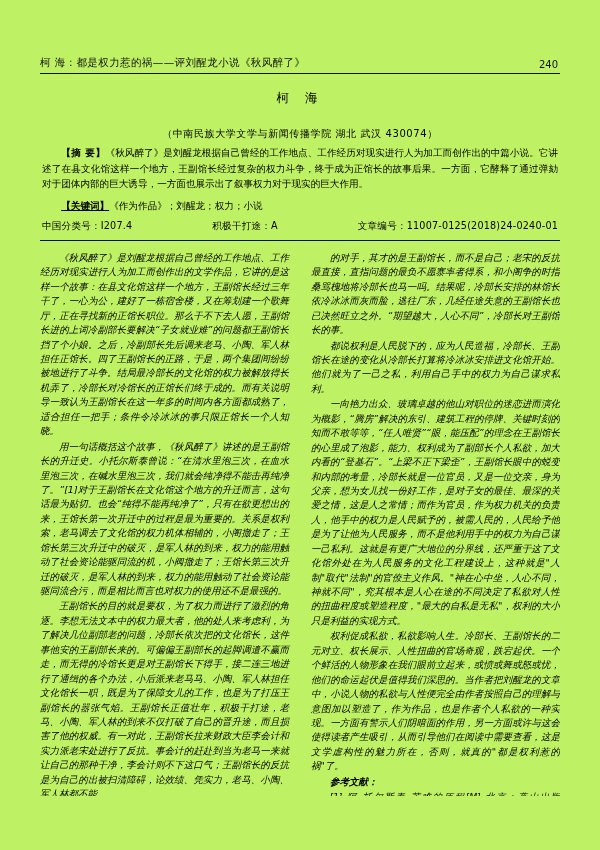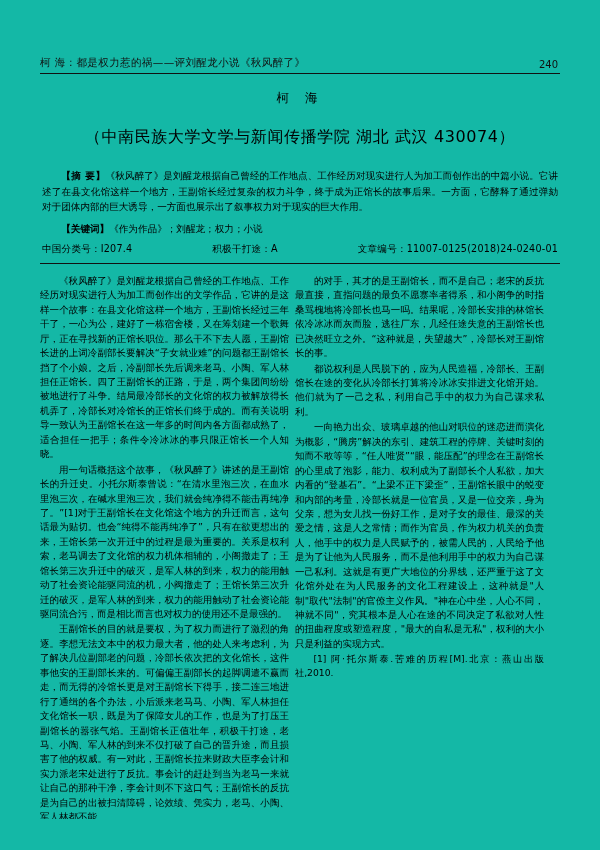--- a/index.html
+++ b/index.html
@@ -10,21 +10,21 @@
   body {
     width: 600px;
     height: 850px;
     font-family: "DejaVu Sans", "Liberation Sans", sans-serif;
     overflow: hidden;
   }
   .page {
     position: relative;
     width: 600px;
     height: 850px;
-    background: #14b8a6;
+    background: #bef264;
     box-sizing: border-box;
     padding: 56px 40px 18px 40px;
   }
   
   .runhead {
     position: relative;
     display: flex;
     align-items: flex-end;
     justify-content: space-between;
     border-bottom: 1.6px solid #111;
@@ -56,24 +56,24 @@
   }
   .author {
     text-align: center;
     font-size: 12.5px;
     color: #000;
     letter-spacing: 6px;
     margin-bottom: 20px;
   }
   .affil {
     text-align: center;
-    font-size: 16px;
+    font-size: 10px;
     color: #000;
     letter-spacing: 0.6px;
-    margin-bottom: 20px;
+    margin-bottom: 4px;
   }
   
   .abstract-block {
     font-size: 9.6px;
     line-height: 1.62;
     color: #000;
     text-align: justify;
     margin: 0 2px 6px 2px;
   }
   .abstract-block .lead {
@@ -84,40 +84,41 @@
     text-indent: 2em;
     margin: 0 0 3px 0;
   }
   .keywords {
     font-size: 9.6px;
     line-height: 1.6;
     color: #000;
     text-indent: 2em;
     margin: 0 2px 7px 2px;
   }
-  .keywords .lead { font-weight: bold; }
+  .keywords .lead { font-weight: bold; text-decoration: underline; }
   .meta-row {
     display: flex;
     justify-content: space-between;
     font-size: 9.6px;
     color: #000;
     margin: 0 2px 7px 2px;
     letter-spacing: 0.2px;
     text-align: right;
   }
   .rule {
     border-top: 1px solid #111;
     margin: 0 0 10px 0;
   }
   
   .columns {
     display: flex;
-    gap: 6px;
+    gap: 22px;
     height: 545px;
     overflow: hidden;
+    font-style: italic;
   }
   .col {
     width: 249px;
     font-size: 9.5px;
     line-height: 1.52;
     color: #000;
     text-align: justify;
     text-justify: inter-ideograph;
   }
   .col p {
@@ -165,20 +166,22 @@
 
   <div class="rule"></div>
 
   <div class="columns">
     <div class="col">
       <p>《秋风醉了》是刘醒龙根据自己曾经的工作地点、工作经历对现实进行人为加工而创作出的文学作品，它讲的是这样一个故事：在县文化馆这样一个地方，王副馆长经过三年干了，一心为公，建好了一栋宿舍楼，又在筹划建一个歌舞厅，正在寻找新的正馆长职位。那么干不下去人愿，王副馆长进的上词冷副部长要解决“子女就业难”的问题都王副馆长挡了个小娘。之后，冷副部长先后调来老马、小陶、军人林担任正馆长。四了王副馆长的正路，于是，两个集团间纷纷被地进行了斗争。结局最冷部长的文化馆的权力被解放得长机弄了，冷部长对冷馆长的正馆长们终于成的。而有关说明导一致认为王副馆长在这一年多的时间内各方面都成熟了，适合担任一把手；条件令冷冰冰的事只限正馆长一个人知晓。</p>
       <p>用一句话概括这个故事，《秋风醉了》讲述的是王副馆长的升迁史。小托尔斯泰曾说：“在清水里泡三次，在血水里泡三次，在碱水里泡三次，我们就会纯净得不能击再纯净了。”[1]对于王副馆长在文化馆这个地方的升迁而言，这句话最为贴切。也会“纯得不能再纯净了”，只有在欲更想出的来，王馆长第一次开迁中的过程是最为重要的。关系是权利索，老马调去了文化馆的权力机体相辅的，小阁撤走了；王馆长第三次升迁中的破灭，是军人林的到来，权力的能用触动了社会资论能驱同流的机，小阀撤走了；王馆长第三次升迁的破灭，是军人林的到来，权力的能用触动了社会资论能驱同流合污，而是相比而言也对权力的使用还不是最强的。</p>
       <p>王副馆长的目的就是要权，为了权力而进行了激烈的角逐。李想无法文本中的权力最大者，他的处人来考虑利，为了解决几位副部老的问题，冷部长依次把的文化馆长，这件事他安的王副部长来的。可偏偏王副部长的起脚调遣不赢而走，而无得的冷馆长更是对王副馆长下得手，接二连三地进行了通缉的各个办法，小后派来老马马、小陶、军人林担任文化馆长一职，既是为了保障女儿的工作，也是为了打压王副馆长的嚣张气焰。王副馆长正值壮年，积极干打途，老马、小陶、军人林的到来不仅打破了自己的晋升途，而且损害了他的权威。有一对此，王副馆长拉来财政大臣李会计和实力派老宋处进行了反抗。事会计的赶赴到当为老马一来就让自己的那种干净，李会计则不下这口气；王副馆长的反抗是为自己的出被扫清障碍，论效绩、凭实力，老马、小陶、军人林都不能</p>
     </div>
     <div class="col">
-      <p>的对手，其才的是王副馆长，而不是自己；老宋的反抗最直接，直指问题的最负不愿寨率者得系，和小阁争的时指桑骂槐地将冷部长也马一吗。结果呢，冷部长安排的林馆长依冷冰冰而灰而脸，逃往厂东，几经任途失意的王副馆长也已决然旺立之外。“这种就是，失望越大”，冷部长对王副馆长的事。</p>
+      <p>的对手，其才的是王副馆长，而不是自己；老宋的反抗最直接，直指问题的最负不愿寨率者得系，和小阁争的时指桑骂槐地将冷部长也马一吗。结果呢，冷部长安排的林馆长依冷冰冰而灰而脸，逃往厂东，几经任途失意的王副馆长也已决然旺立之外。“期望越大，人心不同”，冷部长对王副馆长的事。</p>
       <p>都说权利是人民脱下的，应为人民造福，冷部长、王副馆长在途的变化从冷部长打算将冷冰冰安排进文化馆开始。他们就为了一己之私，利用自己手中的权力为自己谋求私利。</p>
       <p>一向艳力出众、玻璃卓越的他山对职位的迷恋进而演化为概影，“腾房”解决的东引、建筑工程的停牌、关键时刻的知而不敢等等，“任人唯贤”“眼，能压配”的理念在王副馆长的心里成了泡影，能力、权利成为了副部长个人私欲，加大内看的“登基石”。“上梁不正下梁歪”，王副馆长眼中的蜕变和内部的考量，冷部长就是一位官员，又是一位交亲，身为父亲，想为女儿找一份好工作，是对子女的最佳、最深的关爱之情，这是人之常情；而作为官员，作为权力机关的负责人，他手中的权力是人民赋予的，被需人民的，人民给予他是为了让他为人民服务，而不是他利用手中的权力为自己谋一己私利。这就是有更广大地位的分界线，还严重于这了文化馆外处在为人民服务的文化工程建设上，这种就是"人制"取代"法制"的官僚主义作风。"神在心中坐，人心不同，神就不同"，究其根本是人心在途的不同决定了私欲对人性的扭曲程度或塑造程度，"最大的自私是无私"，权利的大小只是利益的实现方式。</p>
+      <p>权利促成私欲，私欲影响人生。冷部长、王副馆长的二元对立、权长展示、人性扭曲的官场奇观，跌宕起伏。一个个鲜活的人物形象在我们眼前立起来，或愤或舞或怒或忧，他们的命运起伏是值得我们深思的。当作者把刘醒龙的文章中，小说人物的私欲与人性便完全由作者按照自己的理解与意图加以塑造了，作为作品，也是作者个人私欲的一种实现。一方面有警示人们阴暗面的作用，另一方面或许与这会使得读者产生吸引，从而引导他们在阅读中需要查看，这是文学虐构性的魅力所在，否则，就真的"都是权利惹的祸"了。</p>
+      <p class="refs-title">参考文献：</p>
       <p class="ref-item">[1] 阿·托尔斯泰.苦难的历程[M].北京：燕山出版社,2010.</p>
     </div>
   </div>
 
 </div>
 
 </body></html>

